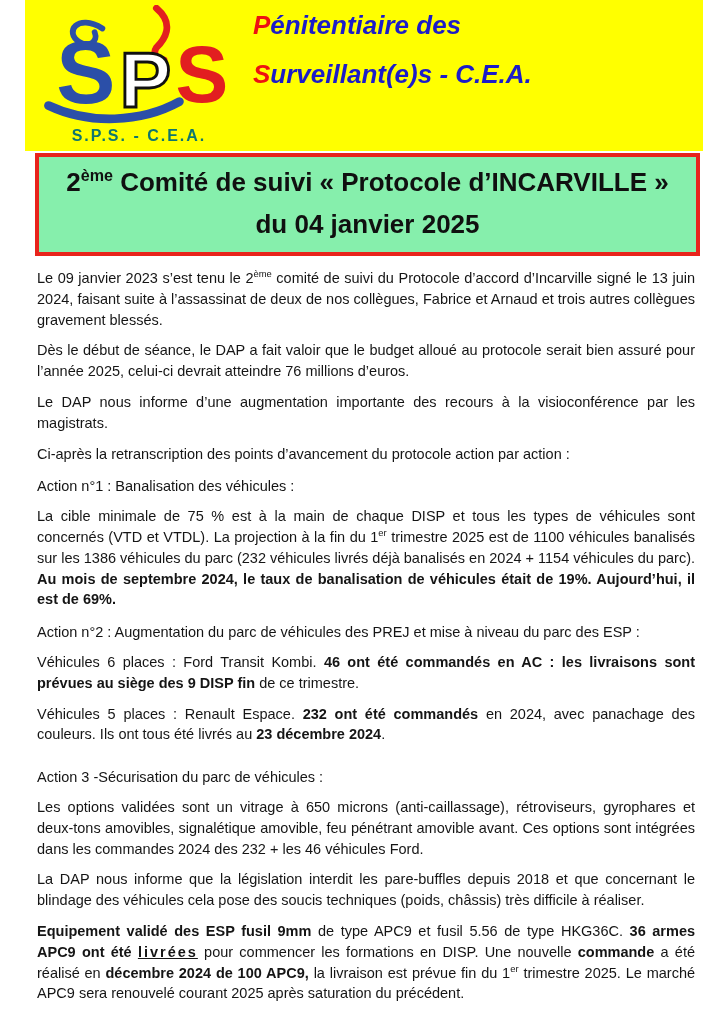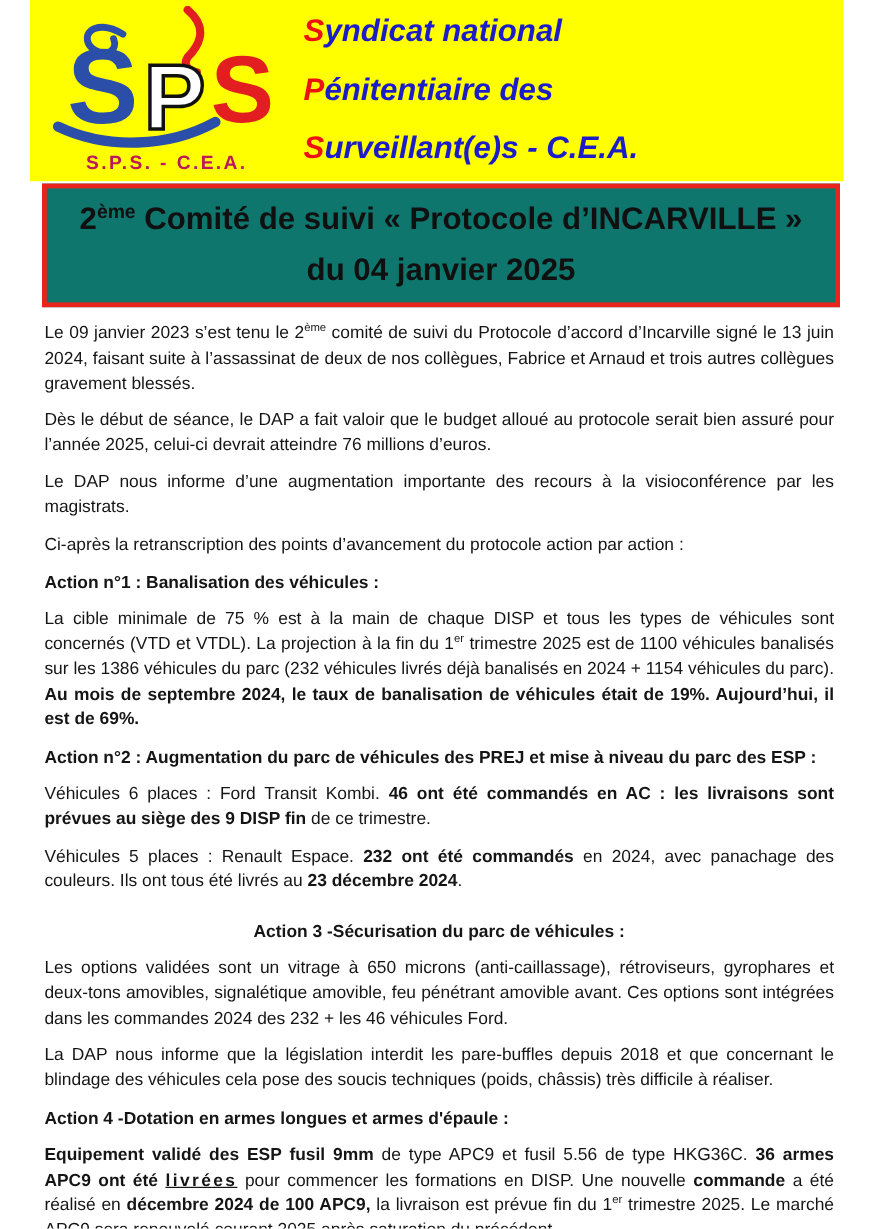--- a/index.html
+++ b/index.html
@@ -7,45 +7,45 @@
     width:728px;height:1024px;background:#ffffff;position:relative;overflow:hidden;
     font-family:"Liberation Sans",sans-serif;color:#151515;
   }
   
   .banner{
     margin:0 25px;height:151px;background:#FFFF00;
     display:flex;align-items:flex-start;
   }
   .logo-wrap{width:228px;padding-top:5px;text-align:center;flex:none;}
   .logo-caption{
-    font-weight:bold;font-size:16px;letter-spacing:2px;color:#be185d;
+    font-weight:bold;font-size:16px;letter-spacing:2px;color:#0f766e;
     margin-top:-4px;
   }
   .org{padding-top:1px;}
   .org-line{
     font-style:italic;font-weight:bold;font-size:26px;line-height:49px;
     color:#1C1CC8;white-space:nowrap;
   }
   .org-line .initial{color:#EE1111;}
   
   .title-box{
-    margin:2px 28px 0 35px;background:#0f766e;border:4px solid #E8241C;
+    margin:2px 28px 0 35px;background:#86efac;border:4px solid #E8241C;
     text-align:center;font-weight:bold;font-size:26px;color:#101010;
     padding:4px 0 7px;
   }
   .title-line{line-height:42px;}
   .title-box sup{font-size:0.62em;font-weight:bold;}
   
   .doc{
     padding:12px 33px 0 37px;
     font-size:14.5px;line-height:20.8px;text-align:justify;
   }
   .para{margin:0 0 10px;}
-  .heading{font-weight:bold;margin:12px 0 9px;text-align:left;}
-  .mt-lg{margin-top:22px;text-align:center;}
+  .heading{font-weight:normal;margin:12px 0 9px;text-align:left;}
+  .mt-lg{margin-top:22px;}
   .b{font-weight:bold;}
   .sp{letter-spacing:2px;text-decoration:underline;}
   sup{font-size:0.65em;vertical-align:super;line-height:0;}
 </style>
 </head>
 <body>
 
 <div class="page">
 
   <div class="banner">
@@ -54,21 +54,20 @@
         <path d="M72,24 C46,8 32,28 48,38 C58,44 68,38 64,28" fill="none" stroke="#2B4FA8" stroke-width="6" stroke-linecap="round"></path>
         <path d="M16,104 C58,124 112,122 152,100" fill="none" stroke="#2B4FA8" stroke-width="9" stroke-linecap="round"></path>
         <path d="M128,3 C148,20 136,36 128,44 C124,50 128,56 136,57" fill="none" stroke="#E21E20" stroke-width="7" stroke-linecap="round"></path>
         <text x="24" y="101" font-size="92" font-weight="bold" fill="#2B4FA8">S</text>
         <text x="90" y="106" font-size="80" font-weight="bold" fill="#FFFFFF" stroke="#111111" stroke-width="3">P</text>
         <text x="148" y="100" font-size="82" font-weight="bold" fill="#E21E20">S</text>
       </svg>
       <div class="logo-caption">S.P.S. - C.E.A.</div>
     </div>
     <div class="org">
-      <div class="org-line"><span class="initial">S</span><span>yndicat national</span></div>
       <div class="org-line"><span class="initial">P</span><span>énitentiaire des</span></div>
       <div class="org-line"><span class="initial">S</span><span>urveillant(e)s - C.E.A.</span></div>
     </div>
   </div>
 
   <div class="title-box">
     <div class="title-line"><span>2</span><sup>ème</sup><span> Comité de suivi « Protocole d’INCARVILLE »</span></div>
     <div class="title-line">du 04 janvier 2025</div>
   </div>
 
@@ -78,17 +77,16 @@
       <div class="para"><span>Le DAP nous informe d’une augmentation importante des recours à la visioconférence par les magistrats.</span></div>
       <div class="para"><span>Ci-après la retranscription des points d’avancement du protocole action par action :</span></div>
       <div class="heading"><span>Action n°1 : Banalisation des véhicules :</span></div>
       <div class="para"><span>La cible minimale de 75 % est à la main de chaque DISP et tous les types de véhicules sont concernés (VTD et VTDL). La projection à la fin du 1</span><sup>er</sup><span> trimestre 2025 est de 1100 véhicules banalisés sur les 1386 véhicules du parc (232 véhicules livrés déjà banalisés en 2024 + 1154 véhicules du parc). </span><span class="b">Au mois de septembre 2024, le taux de banalisation de véhicules était de 19%. Aujourd’hui, il est de 69%.</span></div>
       <div class="heading"><span>Action n°2 : Augmentation du parc de véhicules des PREJ et mise à niveau du parc des ESP :</span></div>
       <div class="para"><span>Véhicules 6 places : Ford Transit Kombi. </span><span class="b">46 ont été commandés en AC : les livraisons sont prévues au siège des 9 DISP fin</span><span> de ce trimestre.</span></div>
       <div class="para"><span>Véhicules 5 places : Renault Espace. </span><span class="b">232 ont été commandés</span><span> en 2024, avec panachage des couleurs. Ils ont tous été livrés au </span><span class="b">23 décembre 2024</span><span>.</span></div>
       <div class="heading mt-lg"><span>Action 3 -Sécurisation du parc de véhicules :</span></div>
       <div class="para"><span>Les options validées sont un vitrage à 650 microns (anti-caillassage), rétroviseurs, gyrophares et deux-tons amovibles, signalétique amovible, feu pénétrant amovible avant. Ces options sont intégrées dans les commandes 2024 des 232 + les 46 véhicules Ford.</span></div>
       <div class="para"><span>La DAP nous informe que la législation interdit les pare-buffles depuis 2018 et que concernant le blindage des véhicules cela pose des soucis techniques (poids, châssis) très difficile à réaliser.</span></div>
-      <div class="heading"><span>Action 4 -Dotation en armes longues et armes d'épaule :</span></div>
       <div class="para"><span class="b">Equipement validé des ESP fusil 9mm</span><span> de type APC9 et fusil 5.56 de type HKG36C. </span><span class="b">36 armes APC9 ont été </span><span class="b sp">livrées</span><span> pour commencer les formations en DISP. Une nouvelle </span><span class="b">commande</span><span> a été réalisé en </span><span class="b">décembre 2024 de 100 APC9,</span><span> la livraison est prévue fin du 1</span><sup>er</sup><span> trimestre 2025. Le marché APC9 sera renouvelé courant 2025 après saturation du précédent.</span></div>
     </div>
 
 </div>
 
 </body></html>

